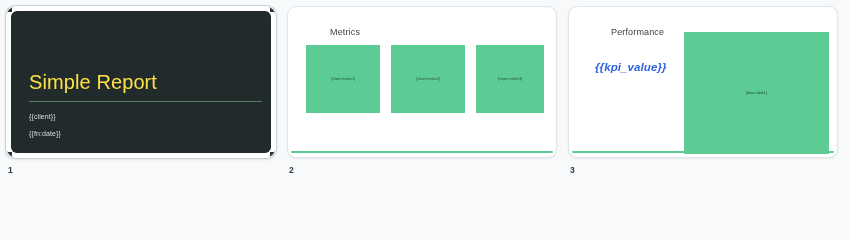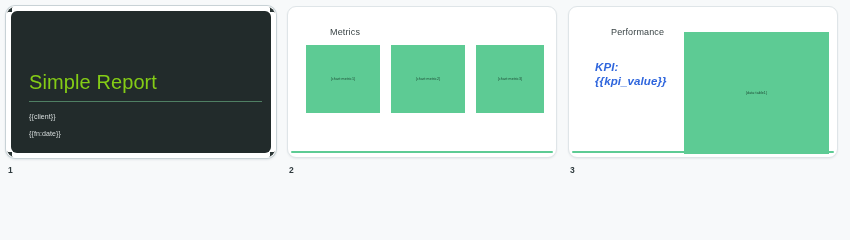--- a/index.html
+++ b/index.html
@@ -71,21 +71,21 @@
   .handle.br { right: -1px; bottom: -1px; }
 
   
   .title-block {
     position: absolute;
     left: 18px;
     top: 58px;
     right: 14px;
   }
   .report-title {
-    color: #84cc16;
+    color: #fde047;
     font-size: 20px;
     font-weight: 400;
     letter-spacing: 0.1px;
     line-height: 26px;
     white-space: nowrap;
   }
   .title-rule {
     margin-top: 6px;
     height: 1px;
     background: #4f7f63;
@@ -203,21 +203,20 @@
       <div class="accent-bar"></div>
     </div>
     <div class="slide-number">2</div>
   </div>
 
   <div class="slide-cell">
     <div class="slide">
       <div class="slide-heading">Performance</div>
 
       <div class="kpi-text">
-        <div>KPI:</div>
         <div>{{kpi_value}}</div>
       </div>
 
       <div class="chart-box t1">
         <span class="ph-label">{data:table1}</span>
       </div>
 
       <div class="accent-bar"></div>
     </div>
     <div class="slide-number">3</div>

